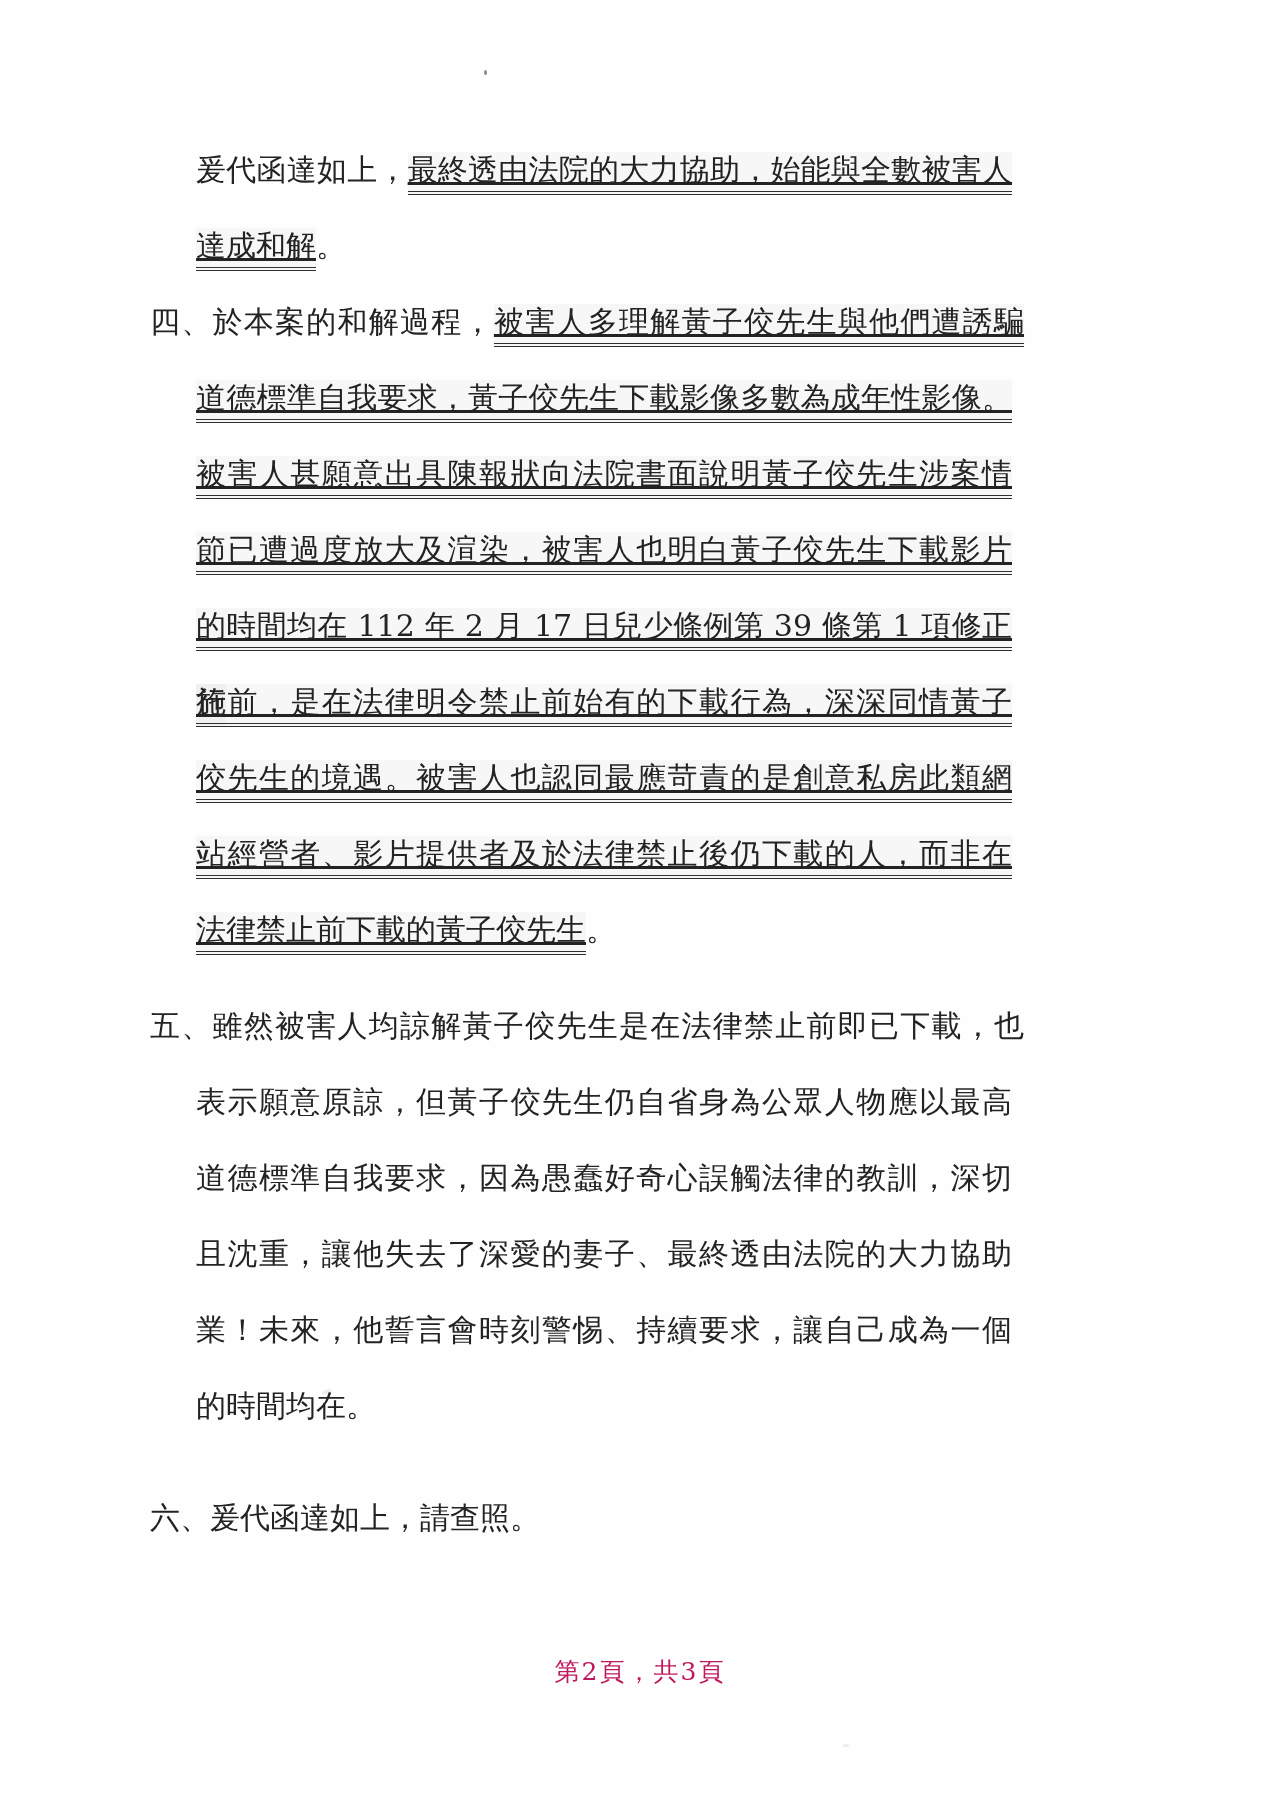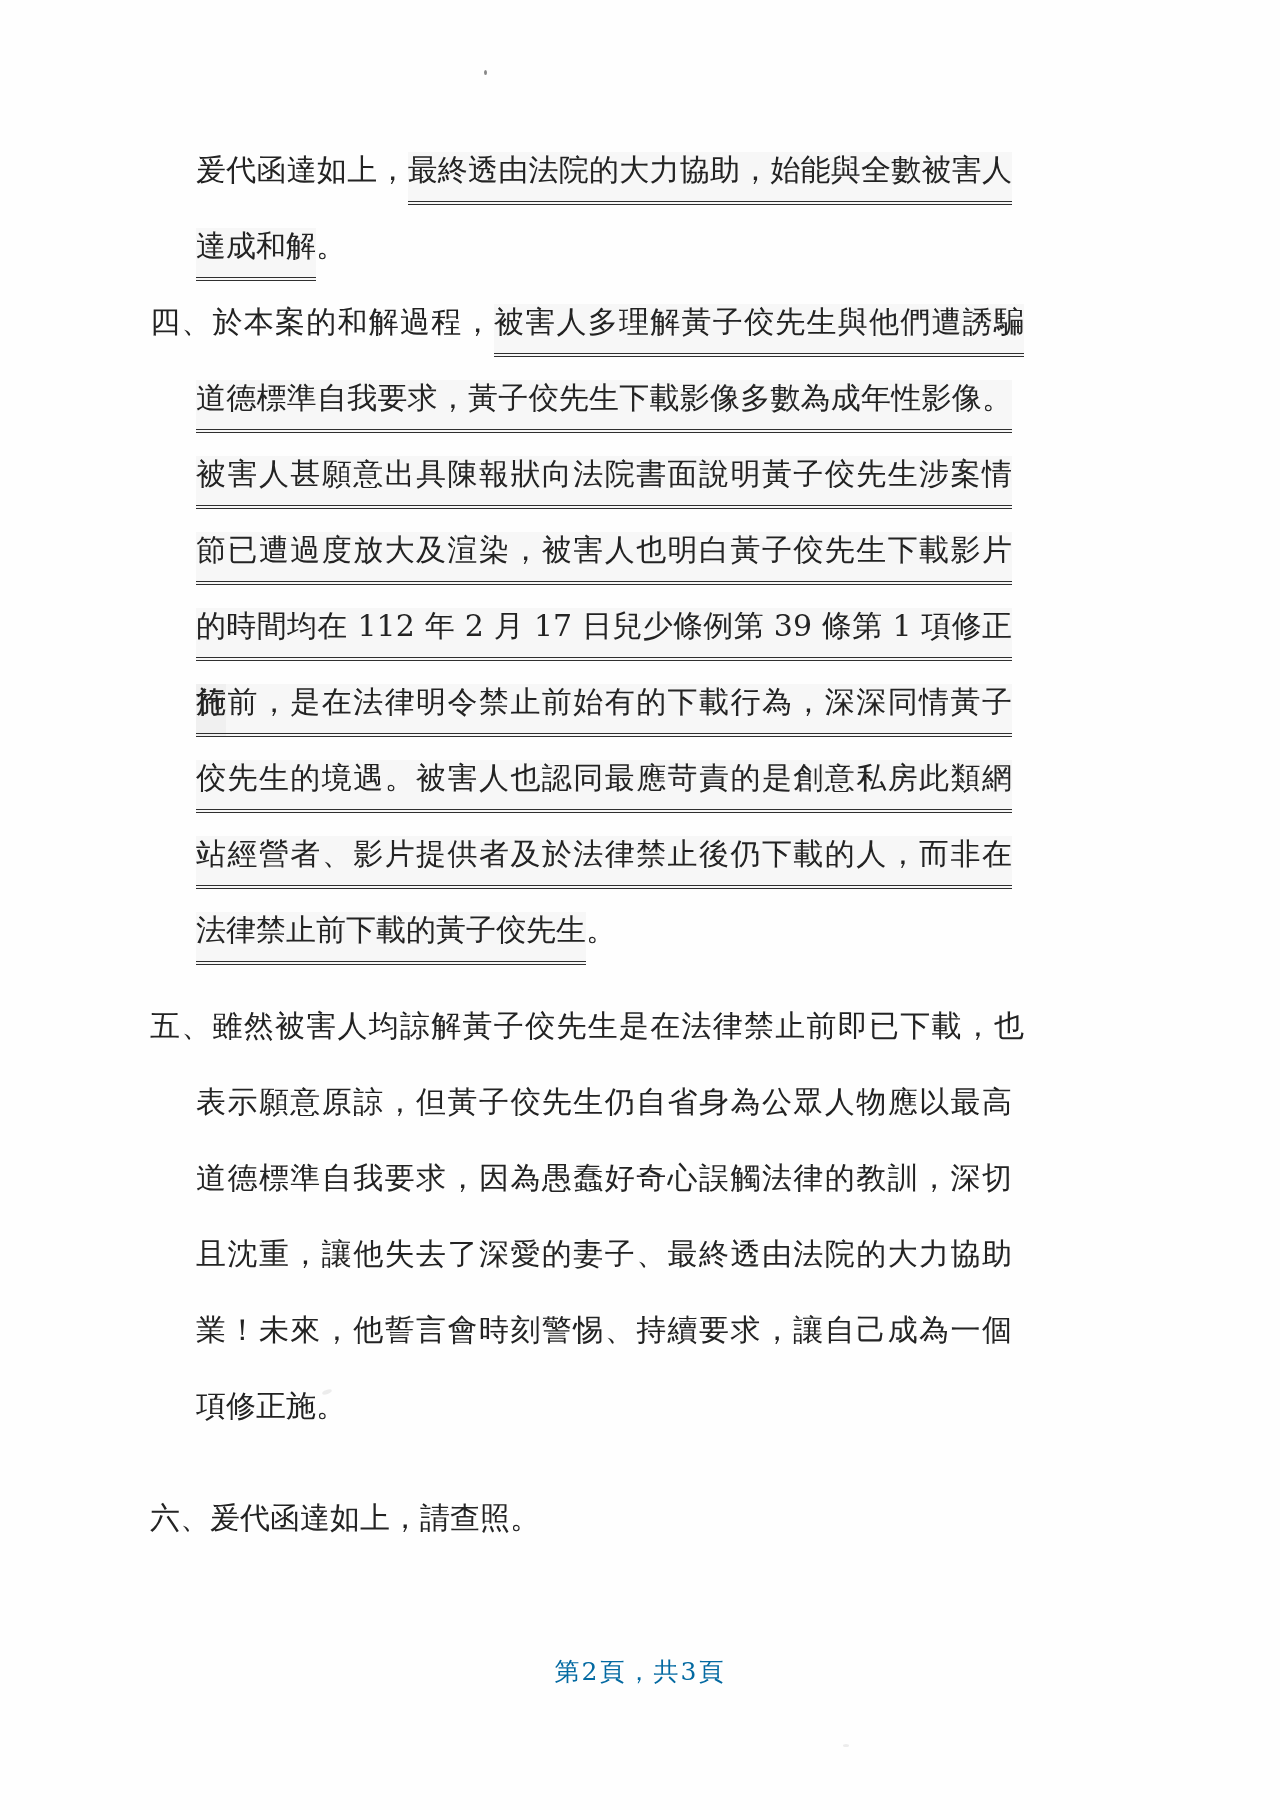--- a/index.html
+++ b/index.html
@@ -43,32 +43,33 @@
   .line.full {
     text-align: justify;
     text-align-last: justify;
     text-justify: inter-character;
     white-space: normal;
   }
   .marker { display: inline; }
   .seg { display: inline; }
   .seg.u {
     border-bottom: 4px double var(--underline, #2f2f2f);
-    padding-bottom: 14px;
+    padding-bottom: 4px;
     background: rgba(90, 90, 90, 0.045);
+    text-decoration: underline;
   }
   .footer {
     position: absolute;
     top: 1655px;
     left: 0;
     width: 100%;
     text-align: center;
     font-size: 25px;
     letter-spacing: 2px;
-    color: #0369a1;
+    color: #be185d;
   }
   .speck {
     position: absolute;
     background: #6a6a6a;
     border-radius: 50%;
   }
   .speck-1 { left: 484px; top: 70px; width: 3px; height: 5px; opacity: 0.8; }
   .speck-2 { left: 322px; top: 1390px; width: 10px; height: 4px; opacity: 0.12; transform: rotate(-20deg); }
   .speck-3 { left: 843px; top: 1744px; width: 6px; height: 3px; opacity: 0.12; }
 </style>
@@ -91,21 +92,21 @@
         <div class="line cont full"><span class="seg u">佼先生的境遇。被害人也認同最應苛責的是創意私房此類網</span></div>
         <div class="line cont full"><span class="seg u">站經營者、影片提供者及於法律禁止後仍下載的人，而非在</span></div>
         <div class="line cont"><span class="seg u">法律禁止前下載的黃子佼先生</span><span class="seg">。</span></div>
       </div>
       <div class="para para-2">
         <div class="line with-marker full"><span class="marker">五、</span><span class="seg">雖然被害人均諒解黃子佼先生是在法律禁止前即已下載，也</span></div>
         <div class="line cont full"><span class="seg">表示願意原諒，但黃子佼先生仍自省身為公眾人物應以最高</span></div>
         <div class="line cont full"><span class="seg">道德標準自我要求，因為愚蠢好奇心誤觸法律的教訓，深切</span></div>
         <div class="line cont full"><span class="seg">且沈重，讓他失去了深愛的妻子、最終透由法院的大力協助</span></div>
         <div class="line cont full"><span class="seg">業！未來，他誓言會時刻警惕、持續要求，讓自己成為一個</span></div>
-        <div class="line cont"><span class="seg">項修正施。</span></div>
+        <div class="line cont"><span class="seg">的時間均在。</span></div>
       </div>
       <div class="para para-3">
         <div class="line with-marker"><span class="marker">六、</span><span class="seg">爰代函達如上，請查照。</span></div>
       </div>
     </div>
   <div class="footer">第2頁，共3頁</div>
   <div class="speck speck-1"></div>
   <div class="speck speck-2"></div>
   <div class="speck speck-3"></div>
 </div>

